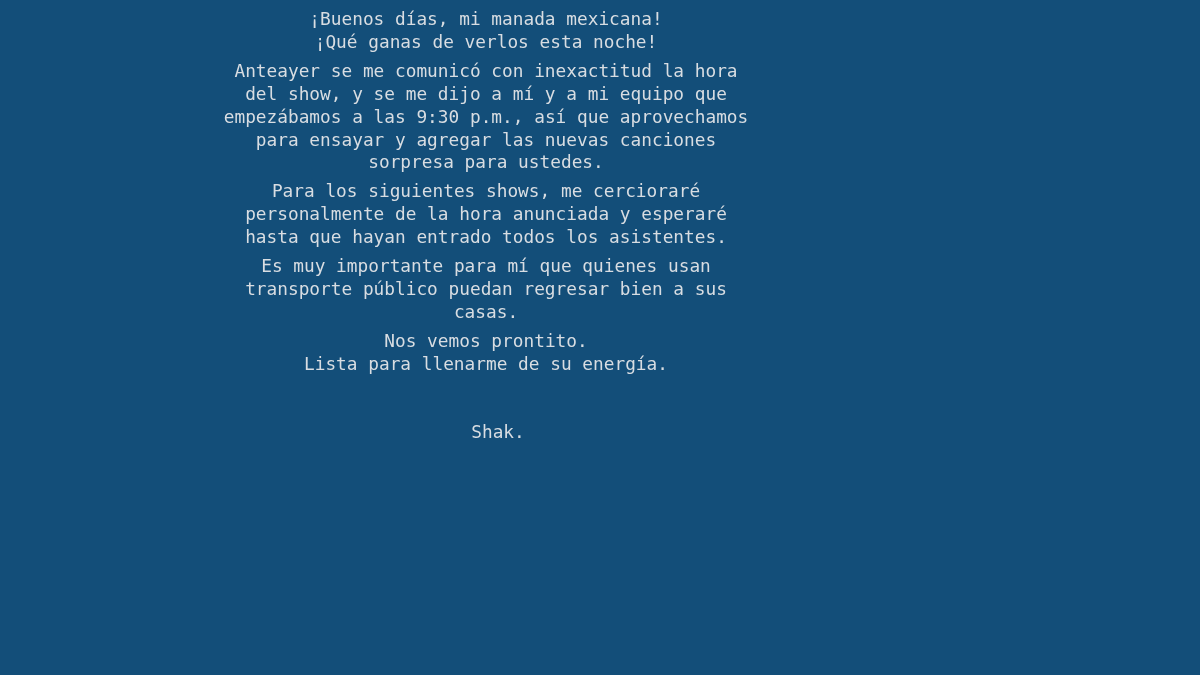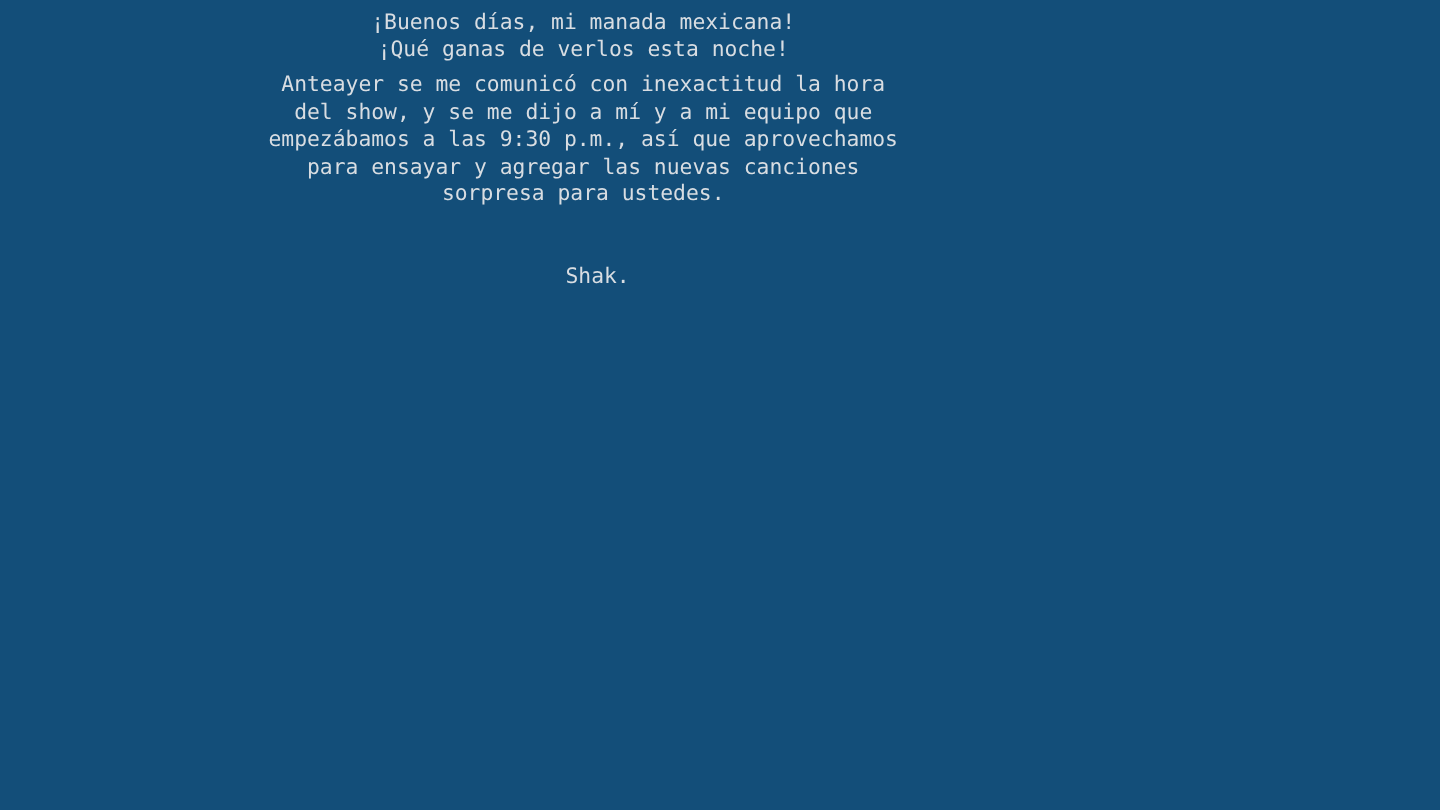--- a/index.html
+++ b/index.html
@@ -40,14 +40,22 @@
 <body style="background: rgb(19, 78, 121);">
 
 <div class="statement" style="color: rgb(216, 221, 226);">
   <p class="para">¡Buenos días, mi manada mexicana!
 ¡Qué ganas de verlos esta noche!</p>
   <p class="para">Anteayer se me comunicó con inexactitud la hora
 del show, y se me dijo a mí y a mi equipo que
 empezábamos a las 9:30 p.m., así que aprovechamos
 para ensayar y agregar las nuevas canciones
 sorpresa para ustedes.</p>
+  <p class="para">Para los siguientes shows, me cercioraré
+personalmente de la hora anunciada y esperaré
+hasta que hayan entrado todos los asistentes.</p>
+  <p class="para">Es muy importante para mí que quienes usan
+transporte público puedan regresar bien a sus
+casas.</p>
+  <p class="para">Nos vemos prontito.
+Lista para llenarme de su energía.</p>
   <div class="signature">Shak.</div>
 </div>
 
 </body></html>

